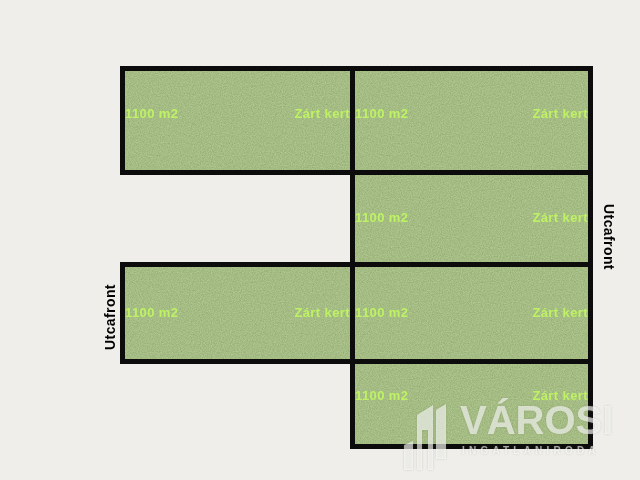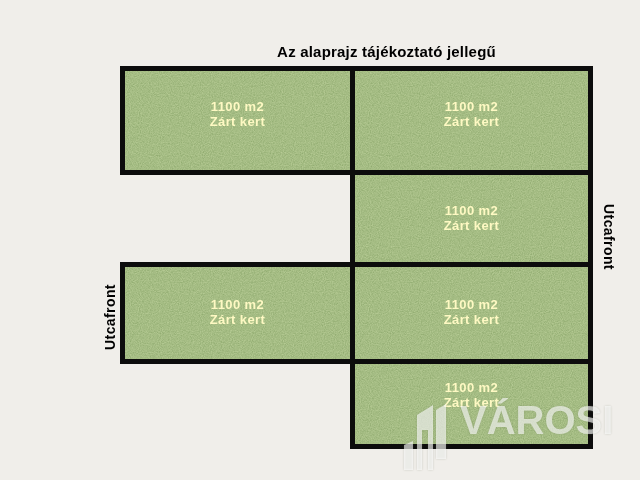--- a/index.html
+++ b/index.html
@@ -19,22 +19,22 @@
   }
   .plot-top-left    {left:120px;top:66px; width:235px;height:109px;}
   .plot-top-right   {left:350px;top:66px; width:243px;height:109px;}
   .plot-mid-right   {left:350px;top:170px;width:243px;height:97px;}
   .plot-mid-left    {left:120px;top:262px;width:235px;height:102px;}
   .plot-mid-right2  {left:350px;top:262px;width:243px;height:102px;}
   .plot-bottom-right{left:350px;top:359px;width:243px;height:90px;}
   .grass{position:absolute;left:0;top:0;width:100%;height:100%;display:block;}
   .plot-label{
     position:absolute;left:0;top:0;width:100%;height:100%;
-    display:flex;flex-direction:column;align-items:center;justify-content:center;
-    font-size:13px;font-weight:bold;color:#fef9c3;line-height:1.15;
+    display:flex;flex-direction:row;align-items:center;justify-content:space-between;
+    font-size:13px;font-weight:bold;color:#bef264;line-height:1.15;
     letter-spacing:0.4px;text-align:center;z-index:2;
   }
   .nudge-up .plot-label{transform:translateY(-6px);}
   .nudge-up-sm .plot-label{transform:translateY(-8px);}
   .street-label{
     position:absolute;width:80px;height:18px;
     font-size:14px;font-weight:bold;color:#000;text-align:center;
     letter-spacing:0.4px;line-height:18px;
   }
   .street-left {left:70px; top:308px;transform:rotate(-90deg);}
@@ -64,21 +64,20 @@
       <filter id="grassNoise" x="0" y="0" width="100%" height="100%">
         <feTurbulence type="fractalNoise" baseFrequency="0.9" numOctaves="2" stitchTiles="stitch"></feTurbulence>
         <feColorMatrix type="matrix" values="0.25 0 0 0 0.25
                   0.25 0 0 0 0.38
                   0.18 0 0 0 0.14
                   0    0 0 0 1"></feColorMatrix>
       </filter>
     </defs>
   </svg>
 
-  <div class="page-title">Az alaprajz tájékoztató jellegű</div>
 
   <div class="plot plot-top-left nudge-up">
     <svg class="grass" preserveAspectRatio="none">
       <rect width="100%" height="100%" fill="#5a7c3e"></rect>
       <rect width="100%" height="100%" filter="url(#grassNoise)"></rect>
     </svg>
     <div class="plot-label">
       <span>1100 m2</span>
       <span>Zárt kert</span>
     </div>
@@ -144,15 +143,16 @@
 
   <div class="watermark">
     <svg class="wm-icon" viewBox="0 0 47 72">
       <g fill="rgba(255,255,255,0.62)">
         <polygon points="1,47 10,43 10,72 1,72"></polygon>
         <path fill-rule="evenodd" d="M14,17 L30,7 L30,72 L14,72 Z M19,32 L25,32 L25,72 L19,72 Z"></path>
         <polygon points="33,12 43,6 43,61 33,61"></polygon>
       </g>
     </svg>
     <div class="wm-brand">VÁROSI</div>
+    <div class="wm-tagline">INGATLANIRODA</div>
   </div>
 
 </div>
 
 </body></html>

